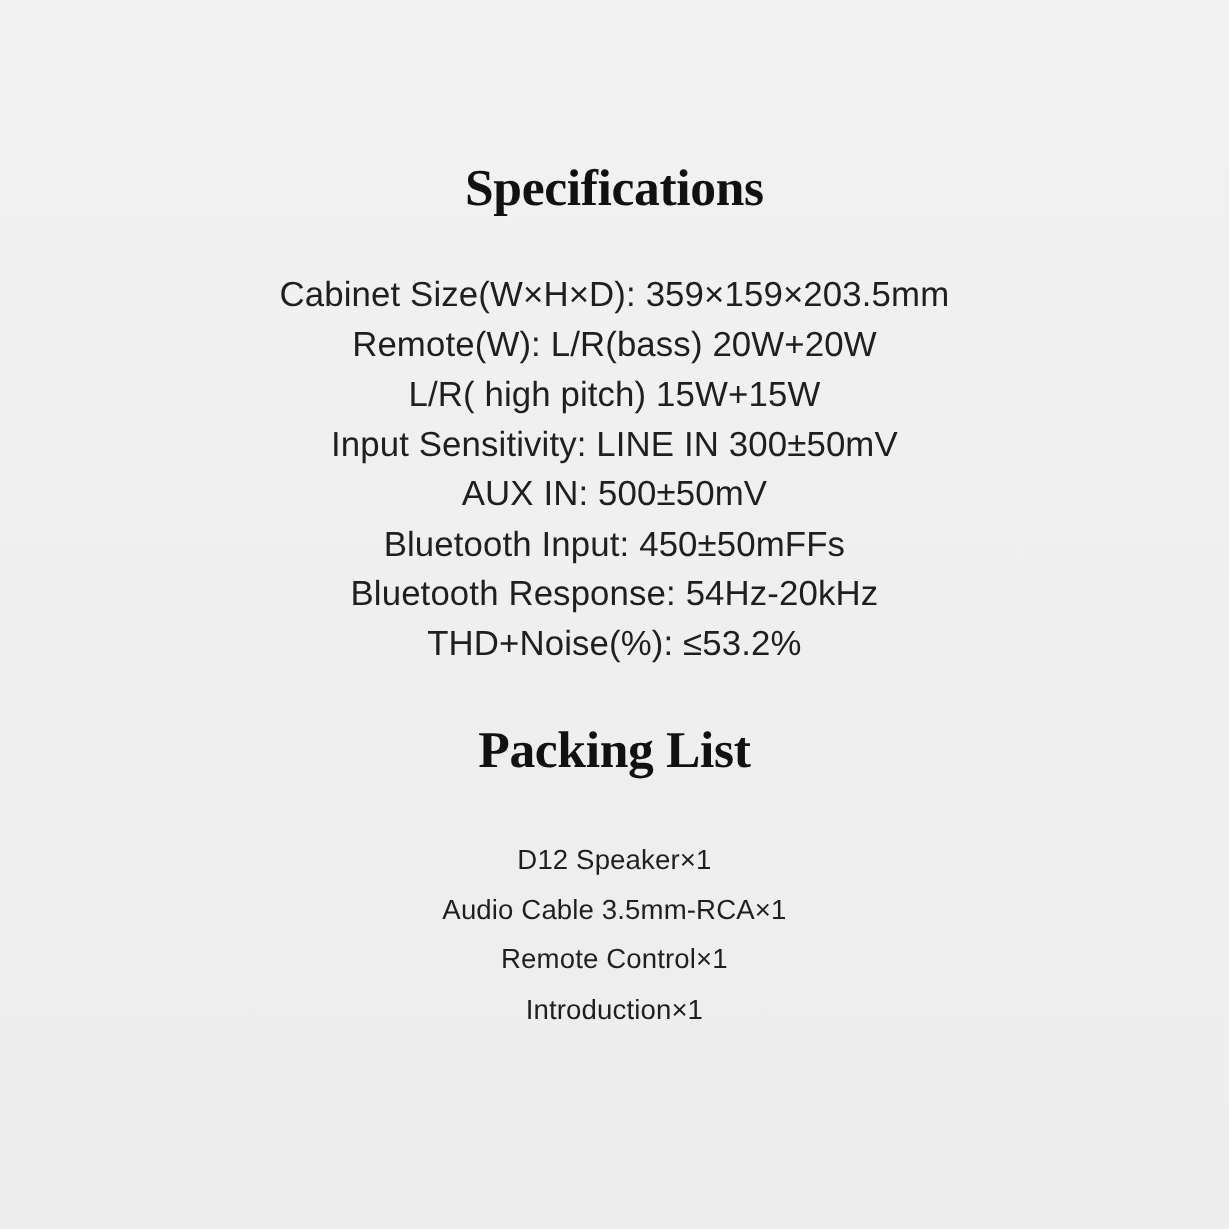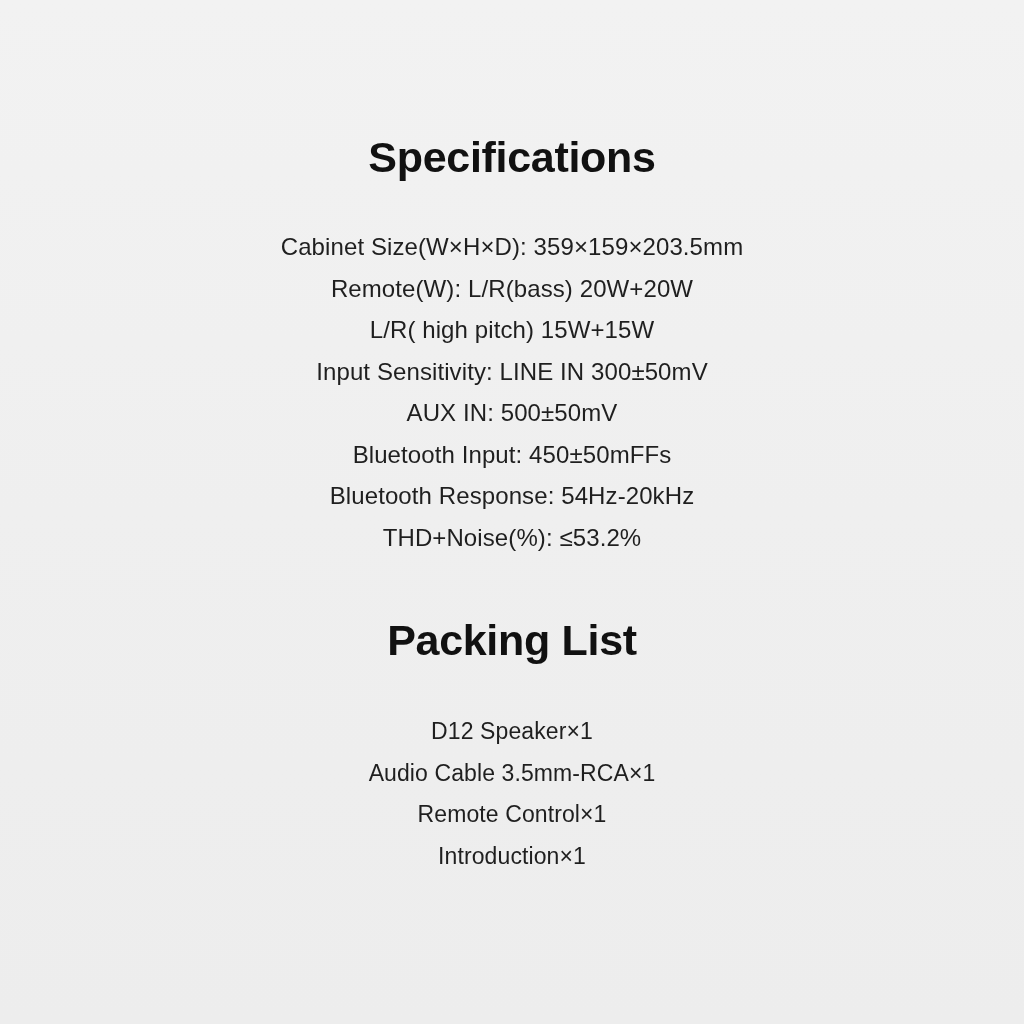--- a/index.html
+++ b/index.html
@@ -25,36 +25,37 @@
   }
   .section {
     width: 100%;
     text-align: center;
   }
   .section-title {
     font-size: 43px;
     font-weight: bold;
     letter-spacing: -0.3px;
     color: #111111;
+    font-family: Liberation Serif, serif;
   }
   .spec-title {
     margin-top: 133px;
   }
   .spec-list {
     margin-top: 44px;
   }
   .spec-line {
-    font-size: 24px;
+    font-size: 29px;
     line-height: 41.5px;
     color: #1f1f1f;
     letter-spacing: 0.1px;
     white-space: nowrap;
   }
   .packing-title {
-    margin-top: 58px;
+    margin-top: 43px;
   }
   .packing-list {
     margin-top: 46px;
   }
   .packing-line {
     font-size: 23px;
     line-height: 41.5px;
     color: #1f1f1f;
     letter-spacing: 0.1px;
     white-space: nowrap;

